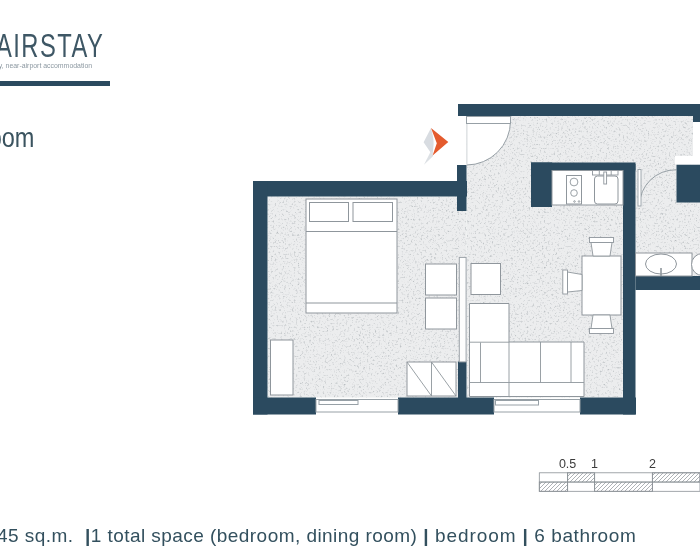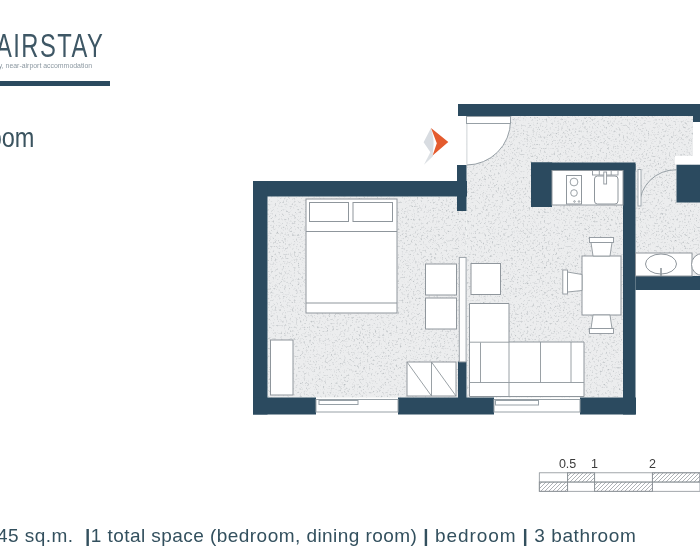--- a/index.html
+++ b/index.html
@@ -215,14 +215,14 @@
 <line x1="539.3" y1="482.05" x2="700" y2="482.05"></line>
 </g>
 
 <g font-family="Liberation Sans, sans-serif" font-size="12.5" fill="#3c3c3c" text-anchor="middle">
 <text x="567.6" y="468">0.5</text>
 <text x="594.6" y="468">1</text>
 <text x="652.4" y="468">2</text>
 </g>
 </svg>
 
-<div id="caption">45 sq.m.&nbsp;&nbsp;<b>|</b>1 total space (bedroom, dining room) <b>|</b><span style="letter-spacing:0.9px"> bedroom </span><b>|</b><span style="letter-spacing:0.6px"> 3 bathroom</span></div>
+<div id="caption">45 sq.m.&nbsp;&nbsp;<b>|</b>1 total space (bedroom, dining room) <b>|</b><span style="letter-spacing:0.9px"> bedroom </span><b>|</b><span style="letter-spacing:0.6px"> 6 bathroom</span></div>
 </div>
 
 </body></html>

